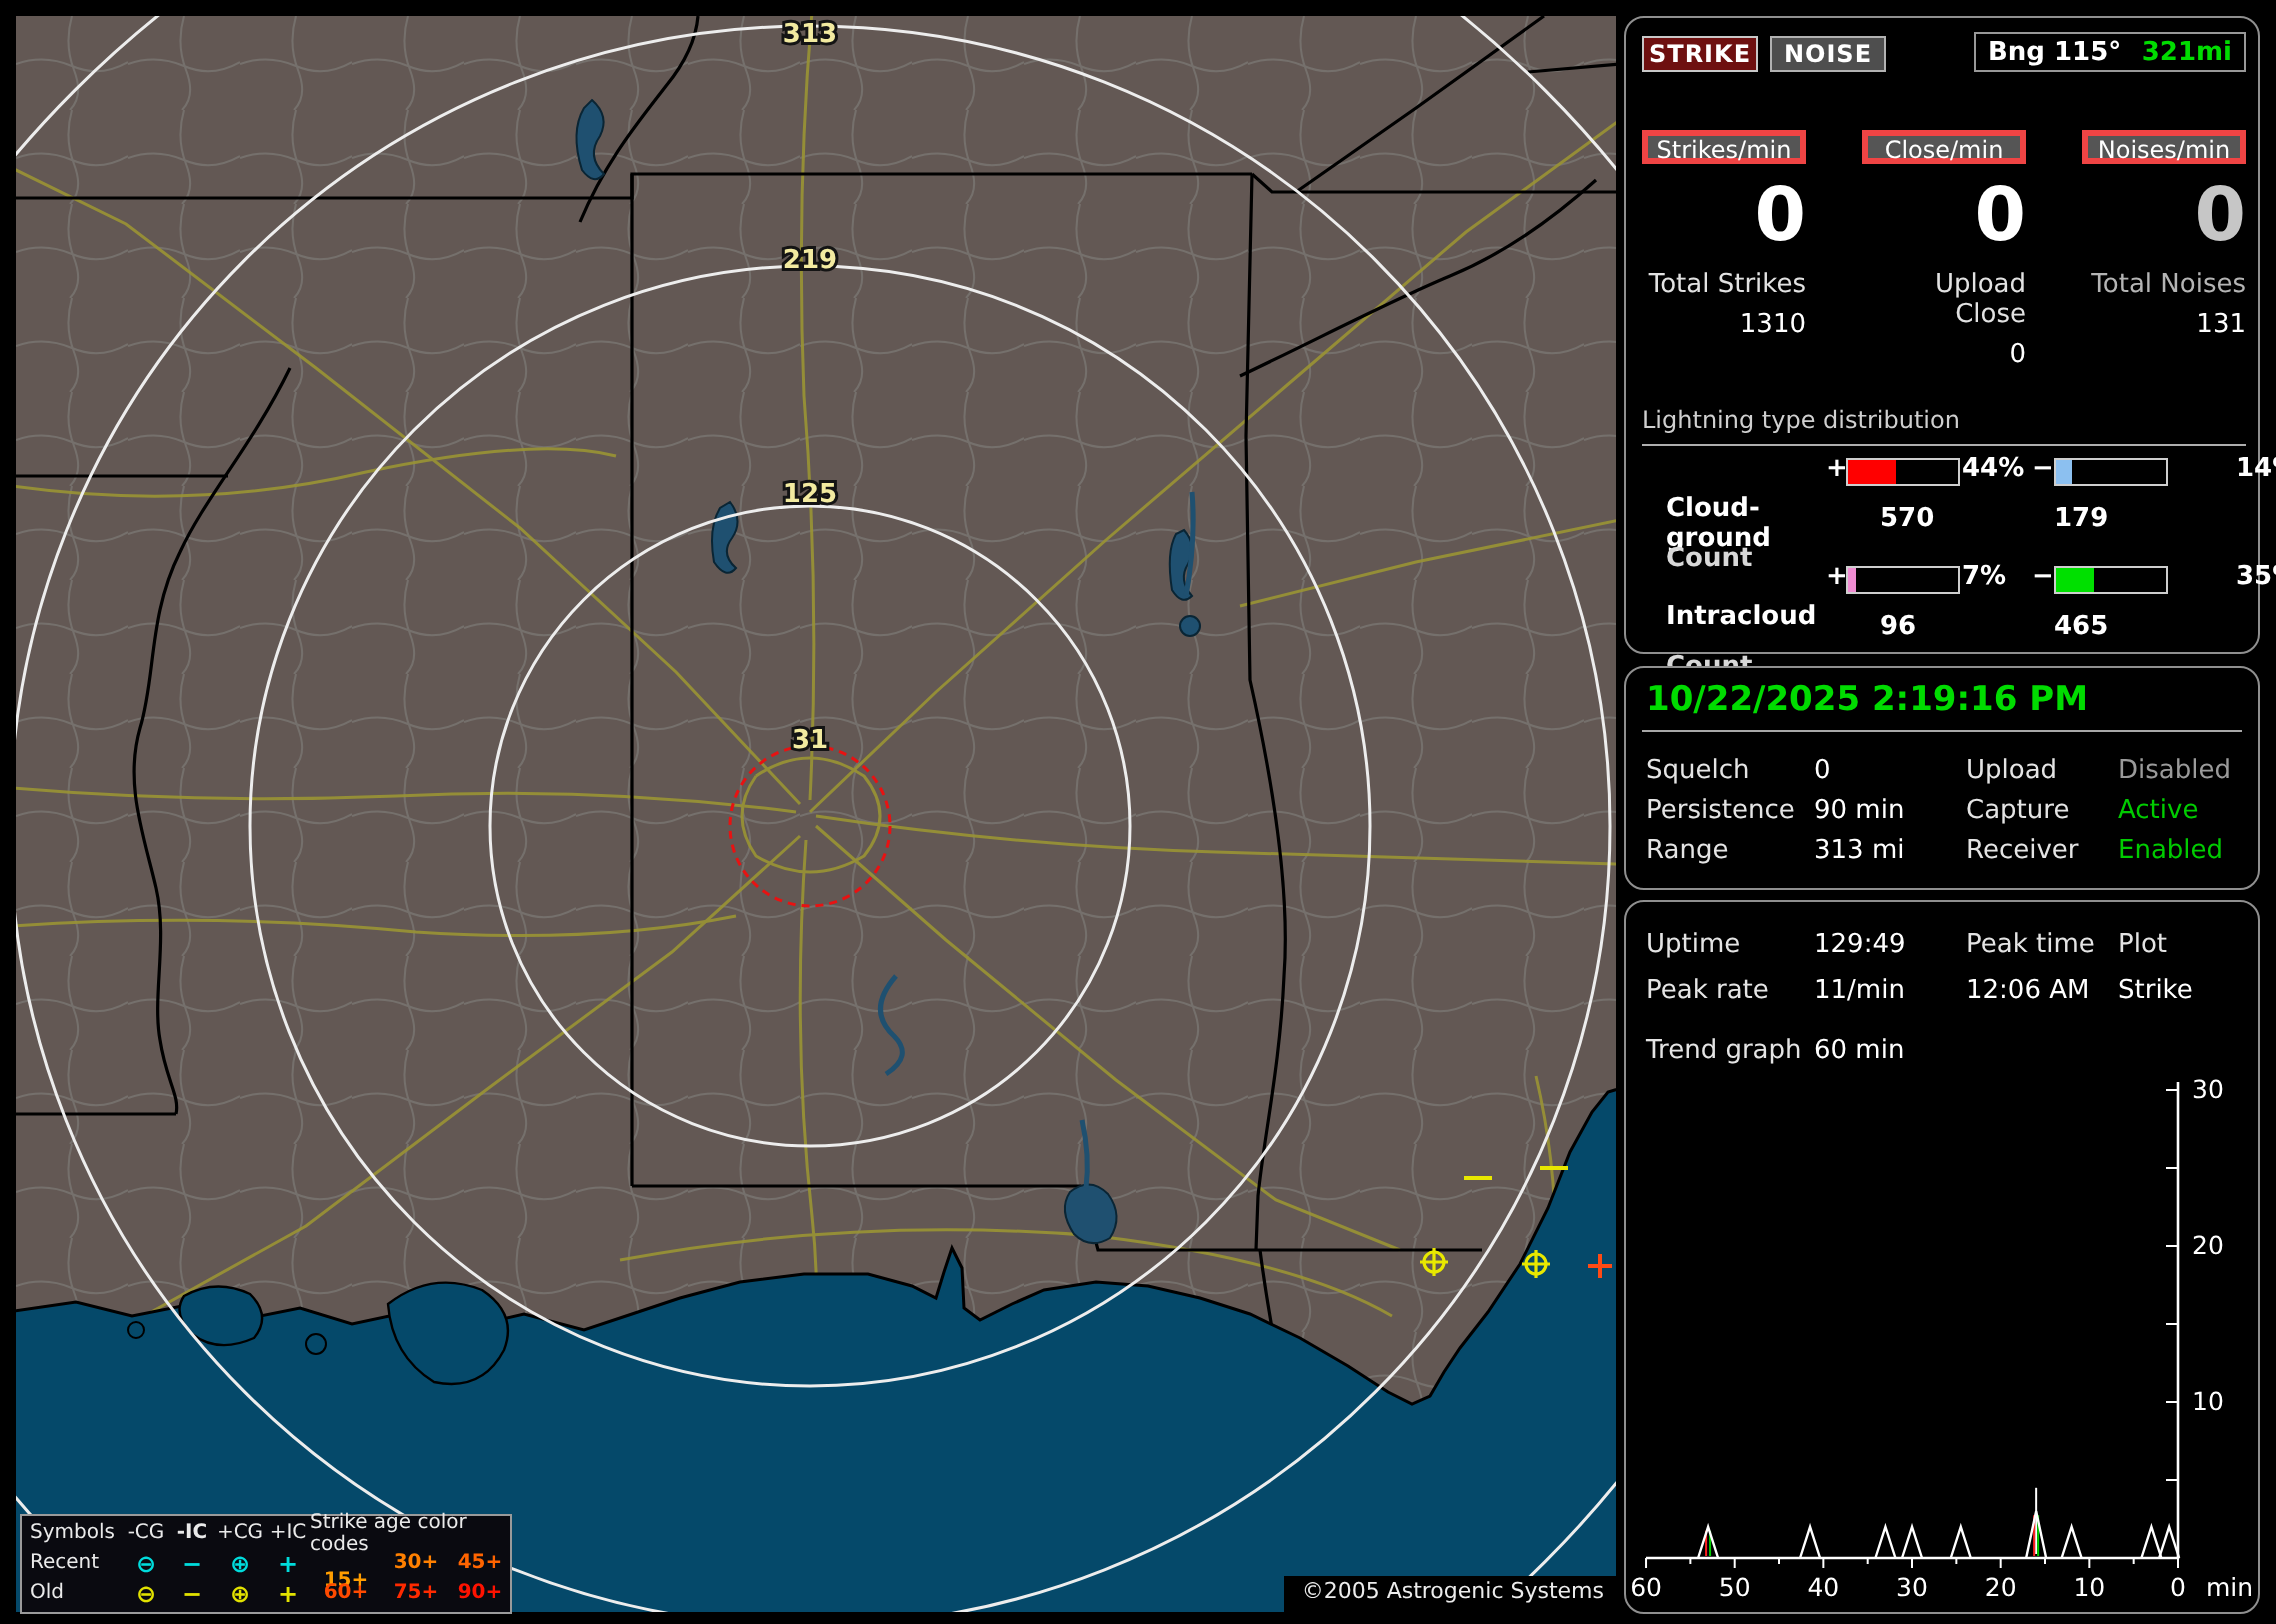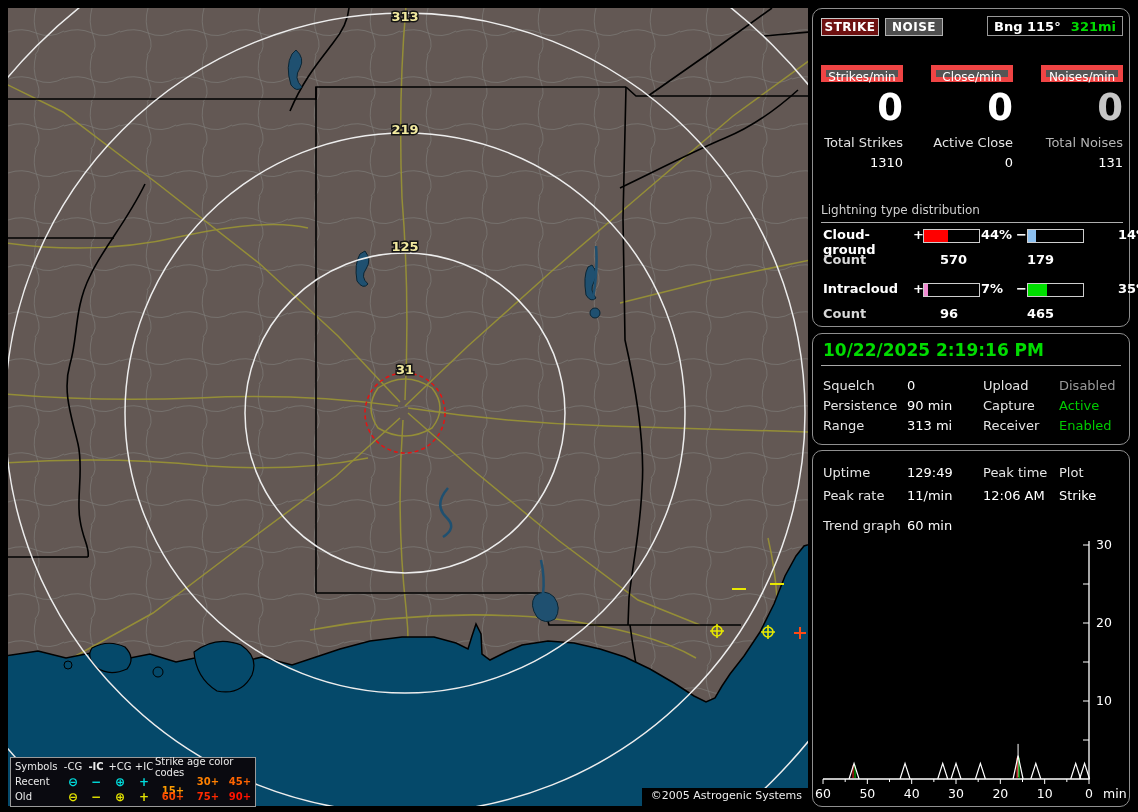--- a/index.html
+++ b/index.html
@@ -26,31 +26,31 @@
   .btn{position:absolute;height:18px;line-height:16px;text-align:center;font-size:12px;
     font-weight:bold;color:#fff;box-sizing:border-box;letter-spacing:.5px;}
   #btn-strike{left:8px;top:9px;width:58px;background:#6e1010;border:1px solid #c8c8c8;}
   #btn-noise{left:72px;top:9px;width:58px;background:#4e4e4e;border:1px solid #b2b2b2;}
   #bng-box{position:absolute;right:6px;top:7px;width:136px;height:20px;border:1px solid #989898;
     background:#000;display:flex;justify-content:space-between;align-items:center;
     padding:0 6px;box-sizing:border-box;}
   #bng-box .bng{color:#fff;font-weight:bold;font-size:13px;}
   #bng-box .dist{color:#00dc00;font-weight:bold;font-size:13px;}
   .counter-col{position:absolute;top:56px;width:82px;}
-  .counter-col .chip{height:17px;background:#555;border:5px solid #ef4444;color:#fff;
+  .counter-col .chip{height:17px;background:#555;border:3px solid #ef4444;color:#fff;
     font-size:12px;text-align:center;line-height:15px;box-sizing:border-box;}
   .counter-col .bigzero{font-size:37px;font-weight:bold;color:#fff;text-align:right;
     line-height:1;margin-top:7px;}
   .counter-col .tlabel{font-size:13px;color:#e2e2e2;text-align:right;margin-top:9px;}
   .counter-col .tvalue{font-size:13px;color:#fff;text-align:right;margin-top:5px;}
   .col-dim .bigzero{color:#c6c6c6;} .col-dim .tlabel{color:#b4b4b4;}
   .dist-title{position:absolute;left:8px;top:194px;width:302px;font-size:12px;color:#cfcfcf;
     border-bottom:1px solid #aeaeae;padding-bottom:5px;}
   .drow{position:absolute;height:14px;font-size:13px;font-weight:bold;color:#fff;}
-  .dlabel{left:10px;width:90px;} .dsign-p{left:100px;} .dsign-m{left:203px;}
+  .dlabel{left:20px;width:90px;margin-top:20px;} .dsign-p{left:100px;} .dsign-m{left:203px;}
   .bar{position:absolute;width:55px;height:12px;border:1px solid #cecece;background:#000;}
   .bar>div{height:100%;}
   .bar1{left:110px;} .bar2{left:214px;}
   .pct1{left:168px;} .pct2{left:272px;padding-left:33px;}
   .cnt1{left:110px;margin-left:17px;} .cnt2{left:214px;}
   #datetime{position:absolute;left:10px;top:6px;font-size:17px;font-weight:bold;color:#00dc00;}
   .rule{position:absolute;left:8px;right:8px;top:31px;border-top:1px solid #a8a8a8;}
   .srow{position:absolute;left:0;width:100%;font-size:13px;}
   .srow .c1{position:absolute;left:10px;color:#e4e4e4;}
   .srow .c2{position:absolute;left:94px;color:#fff;}
@@ -194,21 +194,21 @@
 
   <div class="counter-col" style="left:8px">
     <div class="chip">Strikes/min</div>
     <div class="bigzero">0</div>
     <div class="tlabel">Total Strikes</div>
     <div class="tvalue">1310</div>
   </div>
   <div class="counter-col" style="left:118px">
     <div class="chip">Close/min</div>
     <div class="bigzero">0</div>
-    <div class="tlabel">Active Close</div>
+    <div class="tlabel">Upload Close</div>
     <div class="tvalue">0</div>
   </div>
   <div class="counter-col col-dim" style="left:228px">
     <div class="chip">Noises/min</div>
     <div class="bigzero">0</div>
     <div class="tlabel">Total Noises</div>
     <div class="tvalue">131</div>
   </div>
 
   <div class="dist-title">Lightning type distribution</div>

